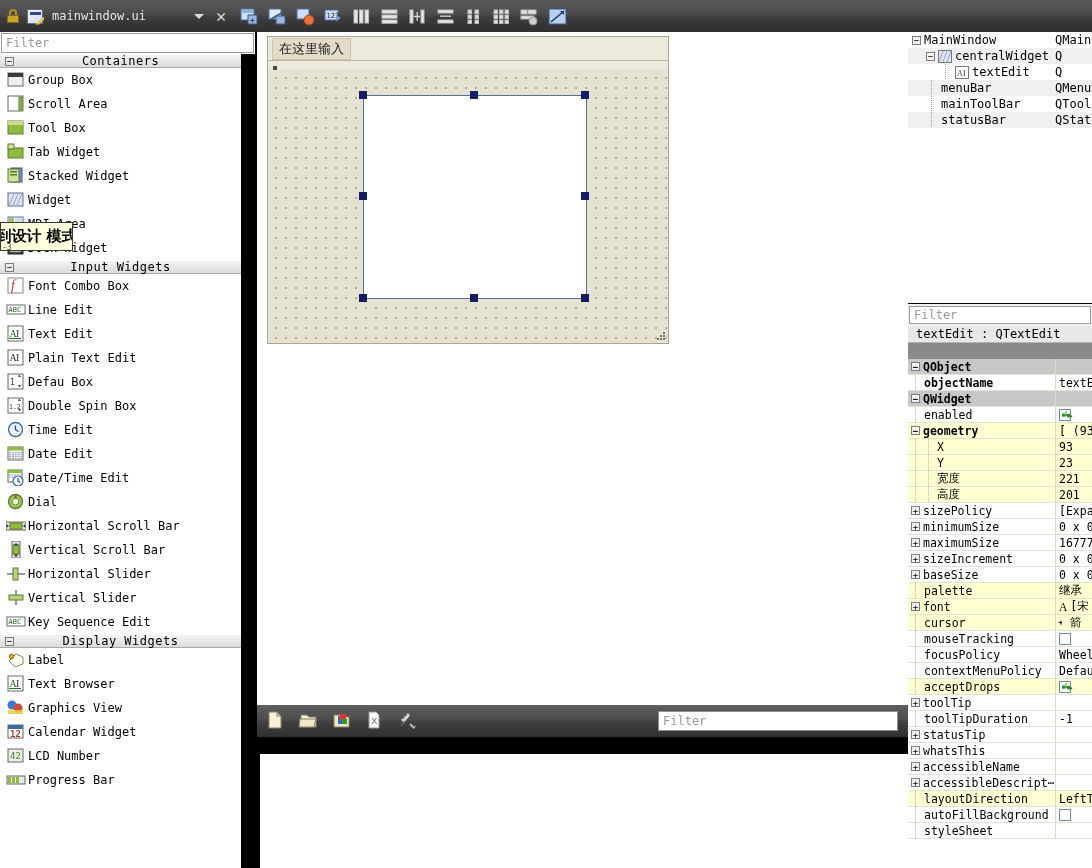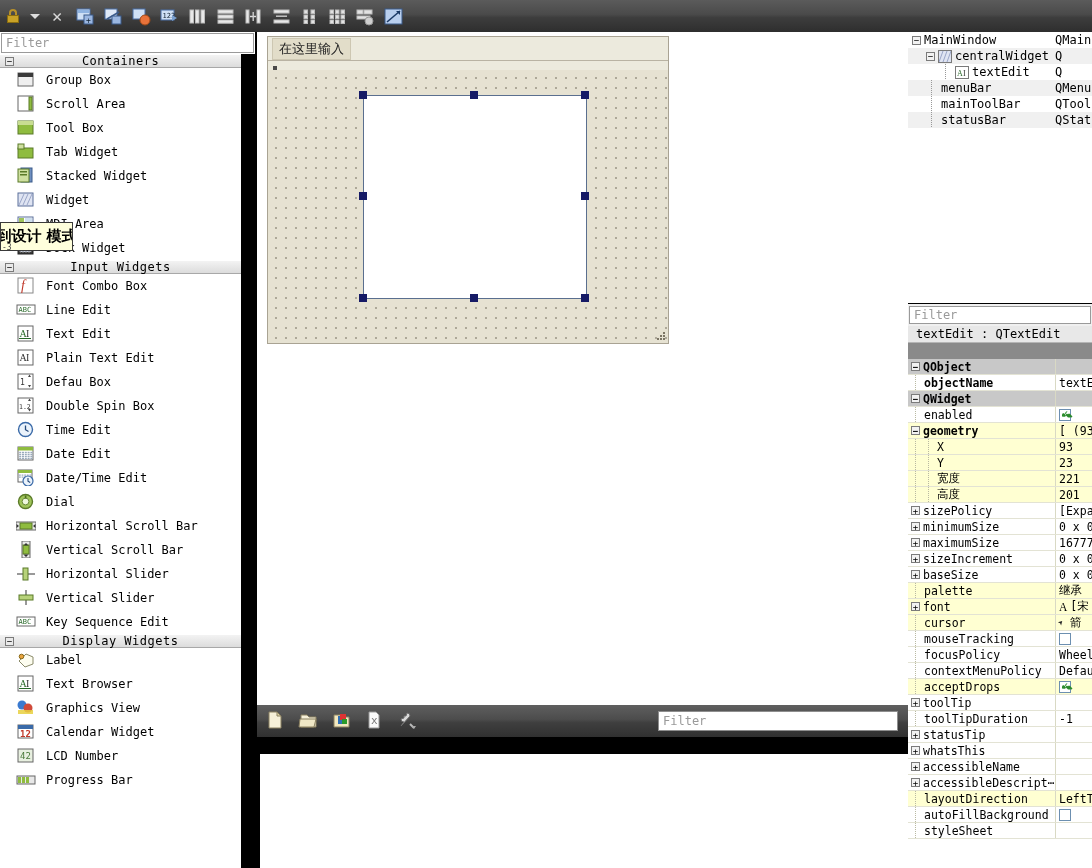--- a/index.html
+++ b/index.html
@@ -59,21 +59,21 @@
     background:linear-gradient(to bottom,#f3f3f3,#dcdcdc);
     border-top:1px solid #fff; border-bottom:1px solid #a8a8a8;
     font-size:11px; color:#000; position:relative;
   }
   .cat-hdr .exp {
     width:9px;height:9px;border:1px solid #7b7b7b;background:#eaeaea;margin-left:5px;
     display:flex;align-items:center;justify-content:center;font-size:9px;line-height:1;color:#000;
   }
   .cat-hdr .cat-title { position:absolute; left:0; right:0; text-align:center; font-size:12px; letter-spacing:0.5px; }
 
-  .wrow { height:24px; display:flex; align-items:center; padding-left:16px; gap:8px; background:#fff; }
+  .wrow { height:24px; display:flex; align-items:center; padding-left:6px; gap:0; background:#fff; }
   .wrow .lbl { font-size:12px; color:#000; white-space:nowrap;
      font-family:"DejaVu Sans Mono","Liberation Mono",monospace; }
   .ic { width:22px; height:19px; flex:0 0 22px; position:relative; }
 
   
   .tooltip {
     position:absolute; left:0; top:190px; width:73px; height:29px;
     background:#ffffdc; border:1px solid #3a3a3a; z-index:40;
     display:flex; align-items:center; justify-content:center; overflow:hidden;
   }
@@ -177,20 +177,26 @@
 <body>
 
 <div id="app">
 
   <div class="topbar">
     <div class="tb-icon">
       <div class="lock-ic">
           <div class="sh"></div>
           <div class="body"></div>
         </div>
+    </div>
+    <div class="fname-wrap">
+      <div class="tb-icon">
+          <div class="file-ic"></div>
+        </div>
+      <span class="fname">mainwindow.ui</span>
     </div>
     <div class="tb-icon">
         <div class="caret-dn"></div>
       </div>
     <div class="tb-icon">
       <span class="xbtn">✕</span>
     </div>
     <div class="tb-sep"></div>
 
     <div class="lt">

